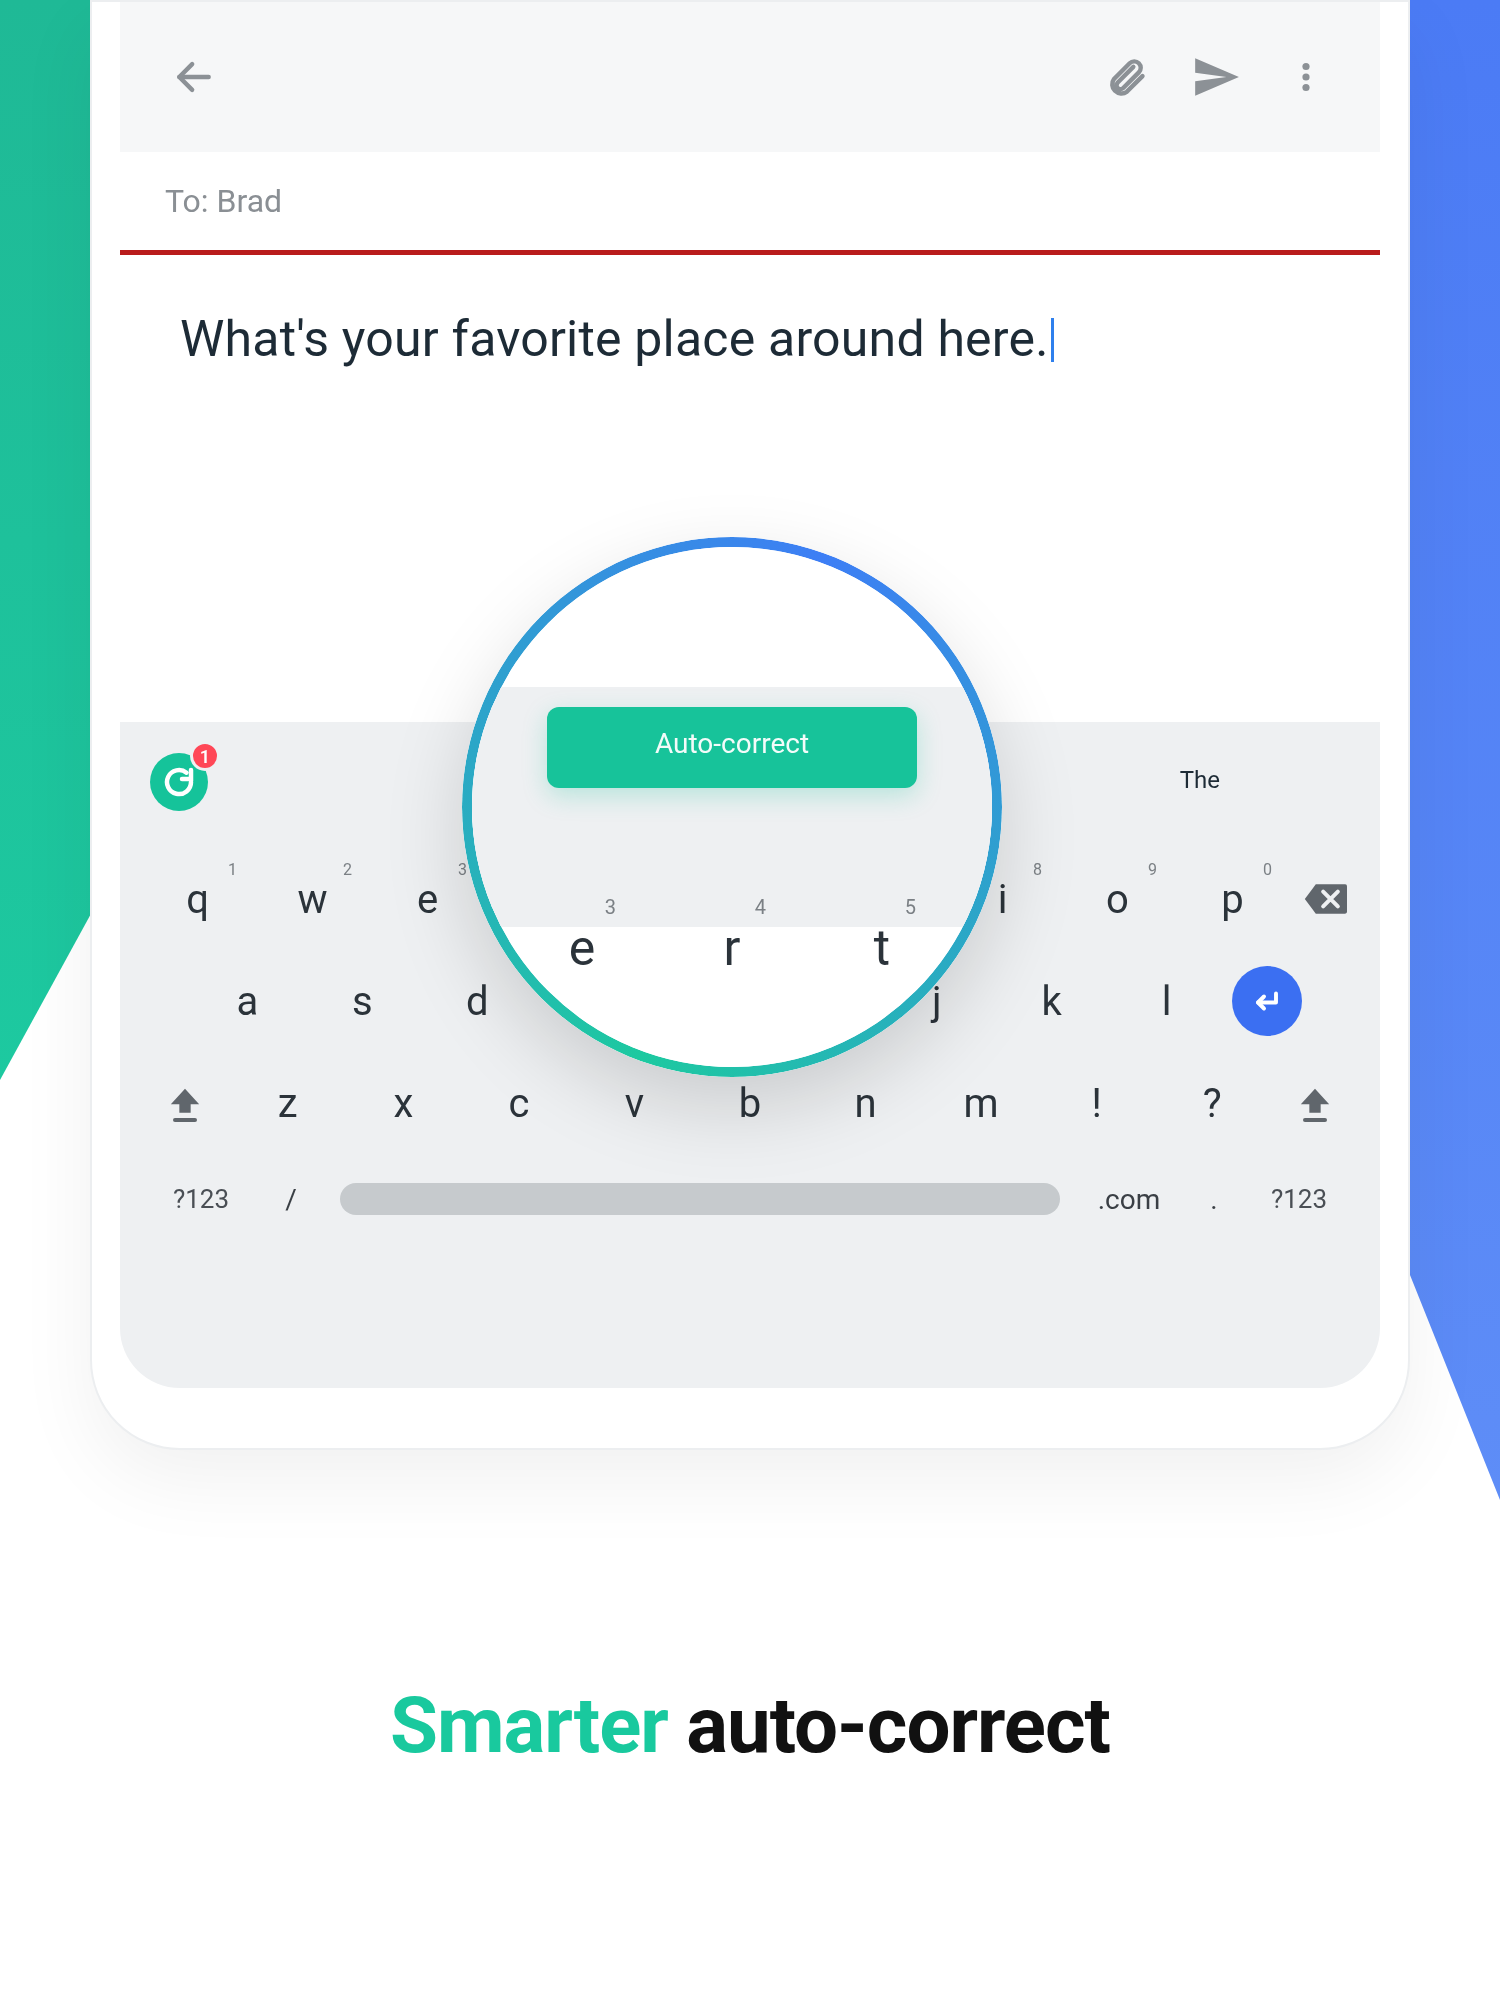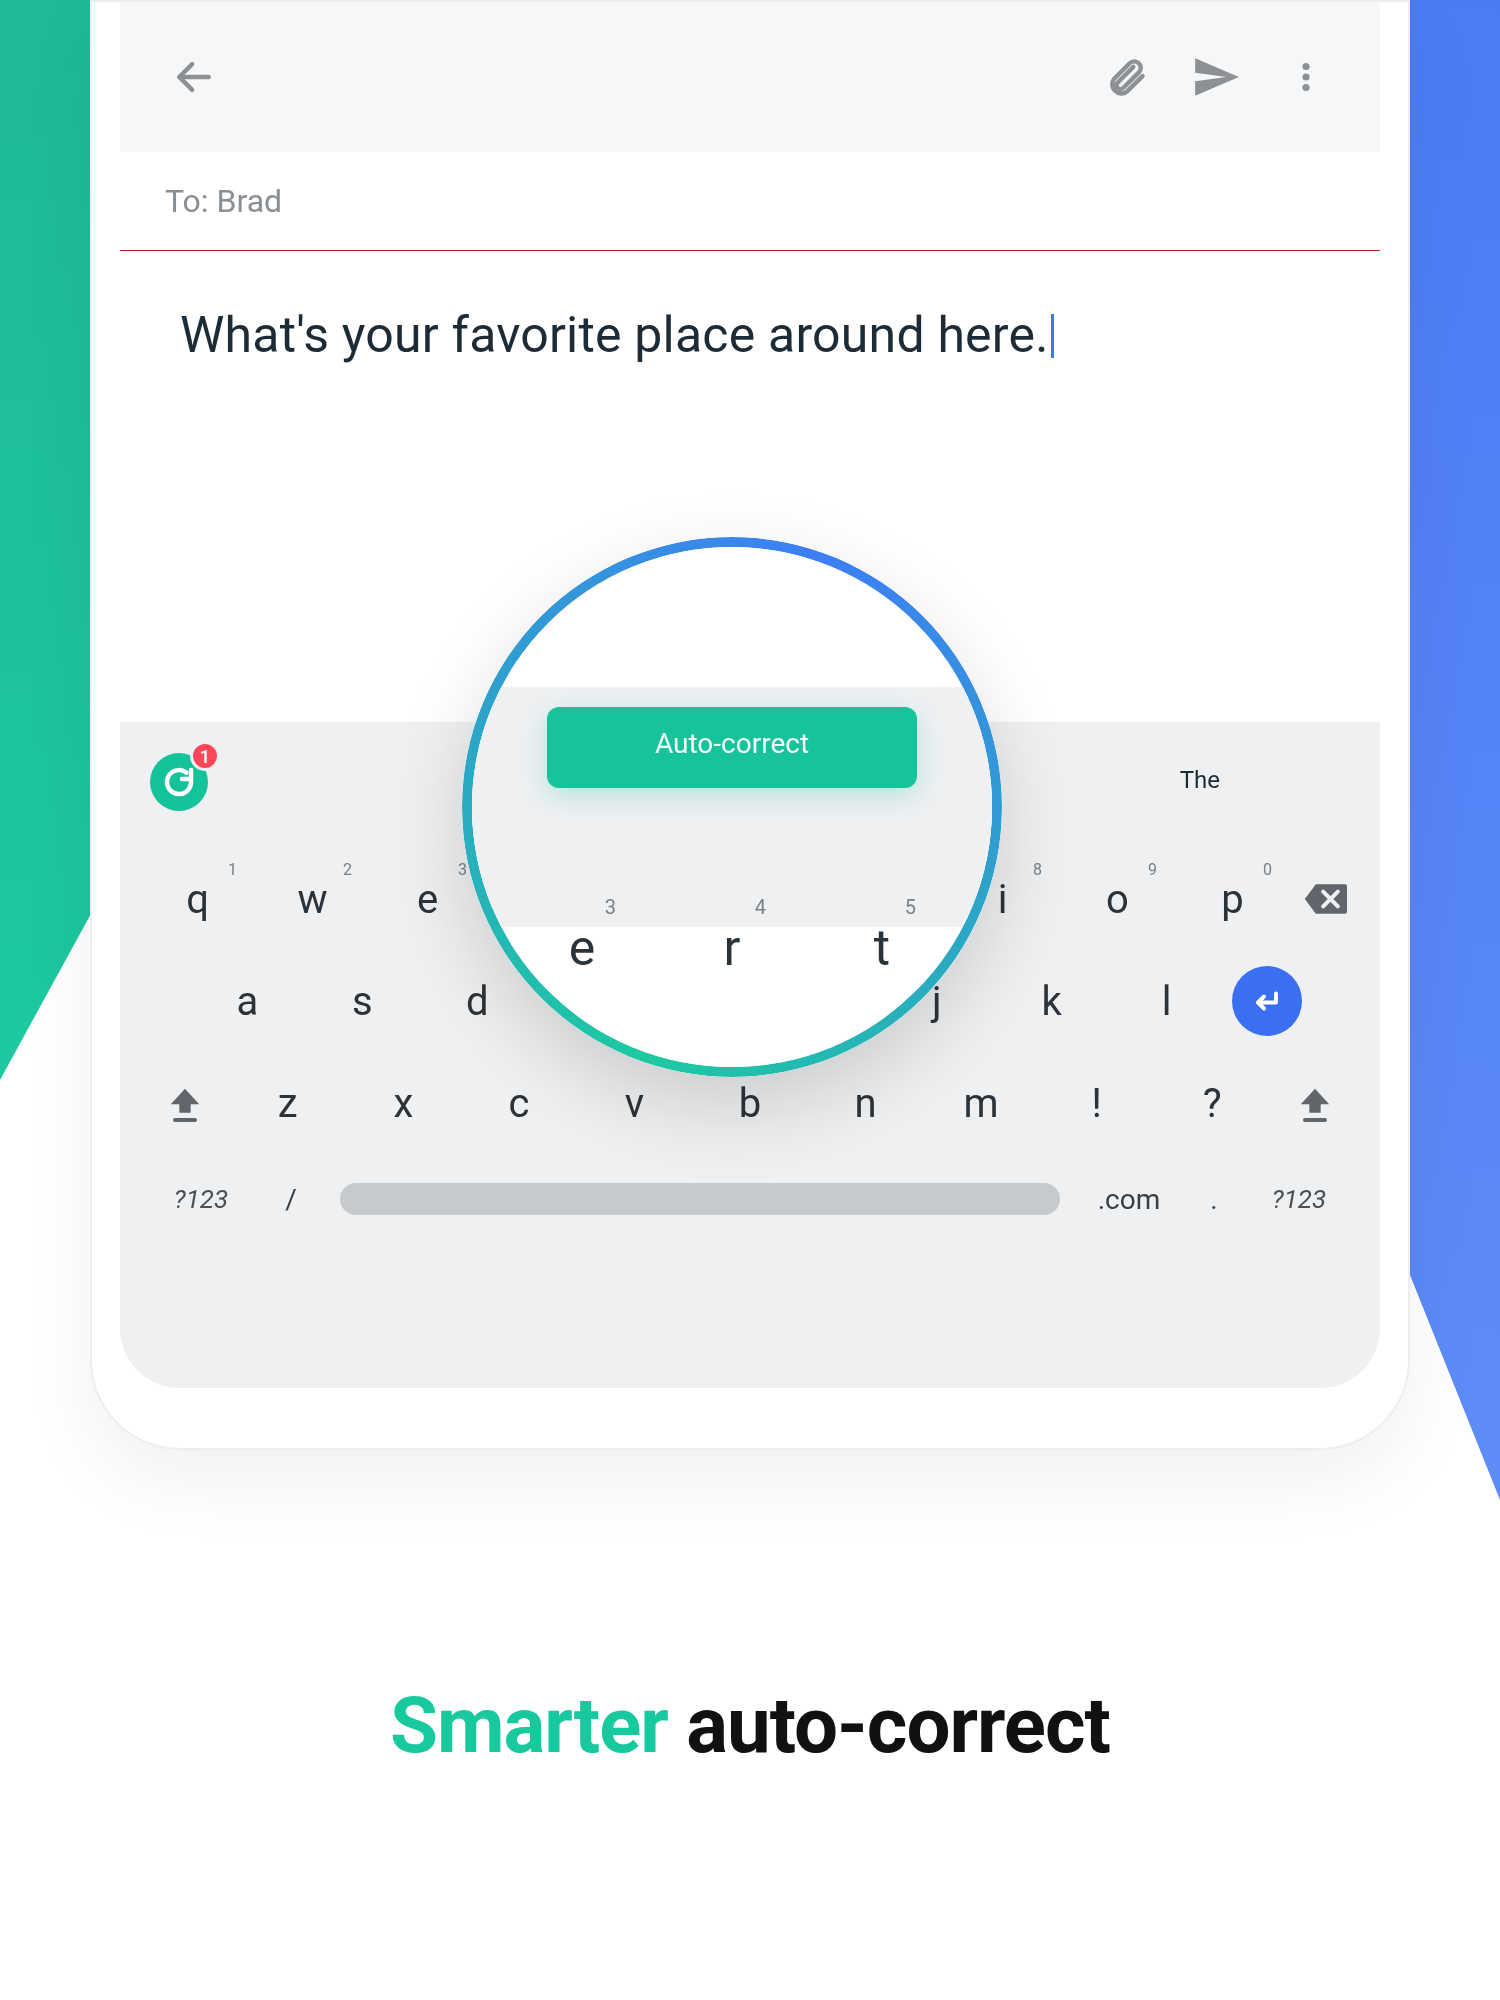--- a/index.html
+++ b/index.html
@@ -63,21 +63,21 @@
     color: #8c9196;
     margin-left: 18px;
     cursor: pointer;
   }
   .appbar .back { margin-left: 0; }
 
   .to-row {
     padding: 30px 45px;
     font-size: 32px;
     color: #8a8f94;
-    border-bottom: 1px solid #b91c1c;
+    border-bottom: 5px solid #b91c1c;
     background: #fff;
   }
 
   .compose {
     padding: 55px 60px 0 60px;
     background: #fff;
     height: 520px;
     position: relative;
   }
   .compose-text {
@@ -201,21 +201,20 @@
     align-items: center;
     padding: 0 6px;
     height: 78px;
     margin-top: 6px;
   }
   .sym {
     width: 110px;
     font-size: 26px;
     color: #4a4f55;
     text-align: center;
-    font-style: italic;
   }
   .slash, .com, .dot {
     font-size: 28px;
     color: #3a3f45;
     text-align: center;
   }
   .slash { width: 70px; }
   .com { width: 110px; }
   .dot { width: 60px; }
   .space {

